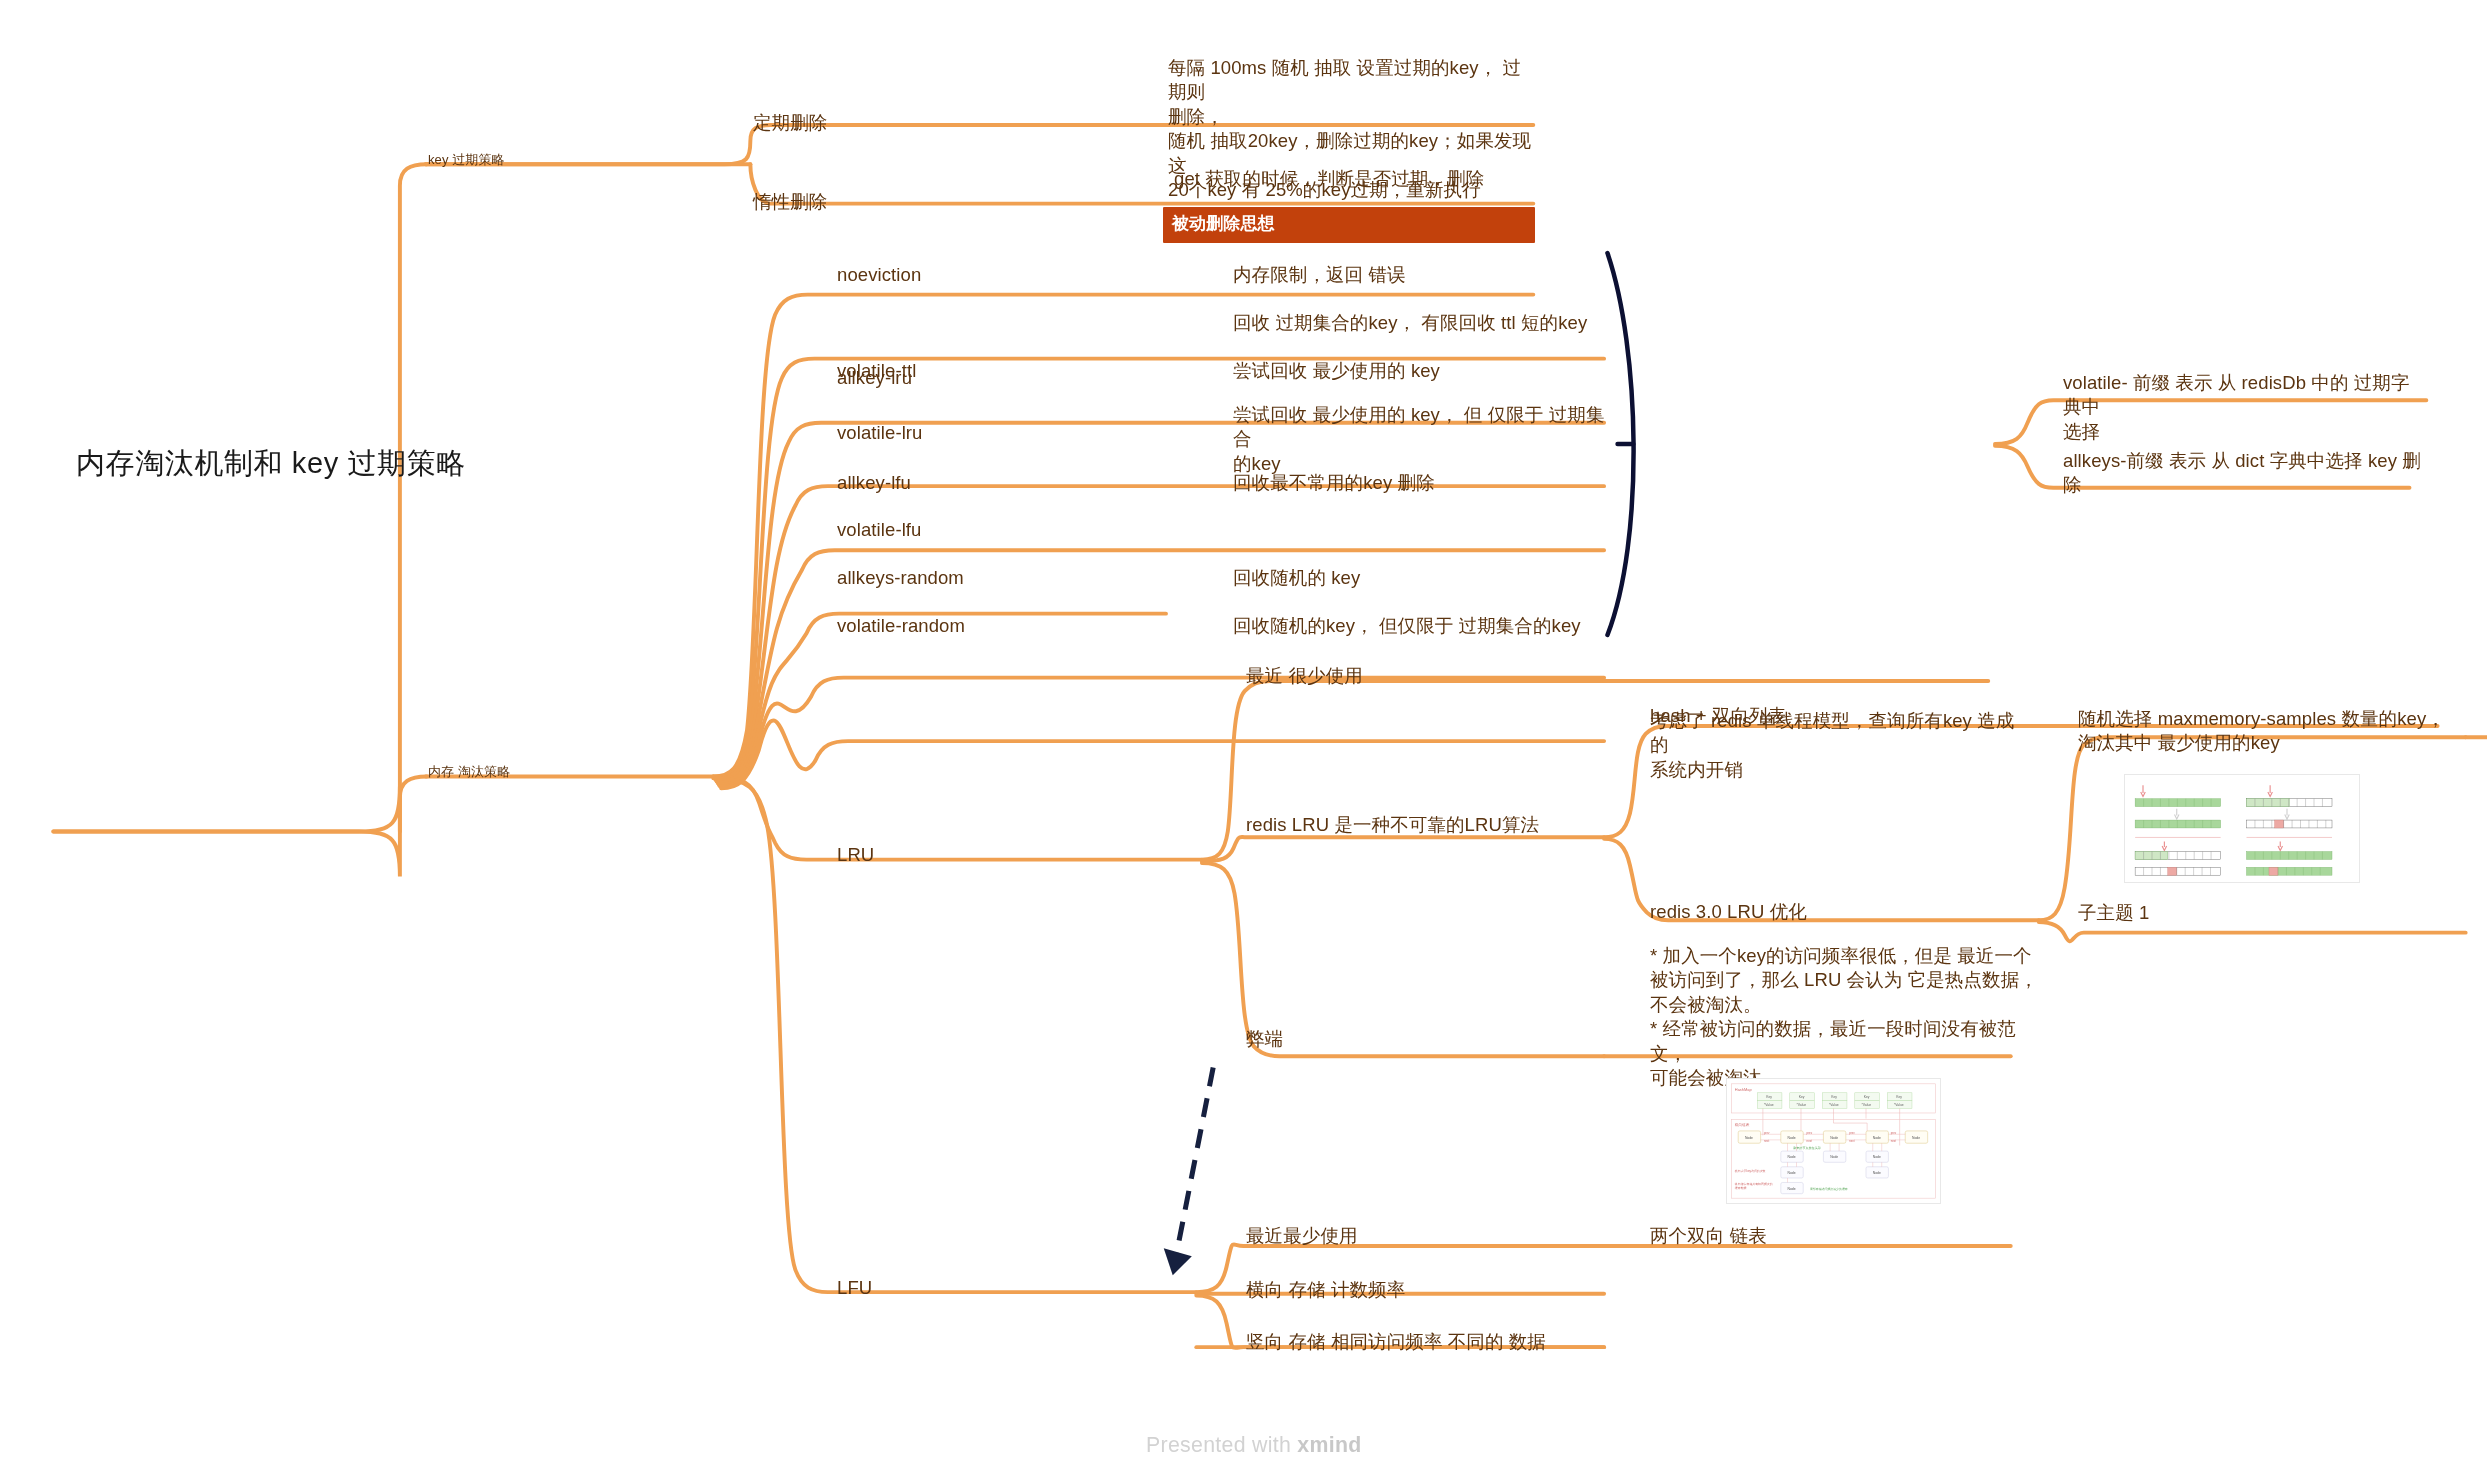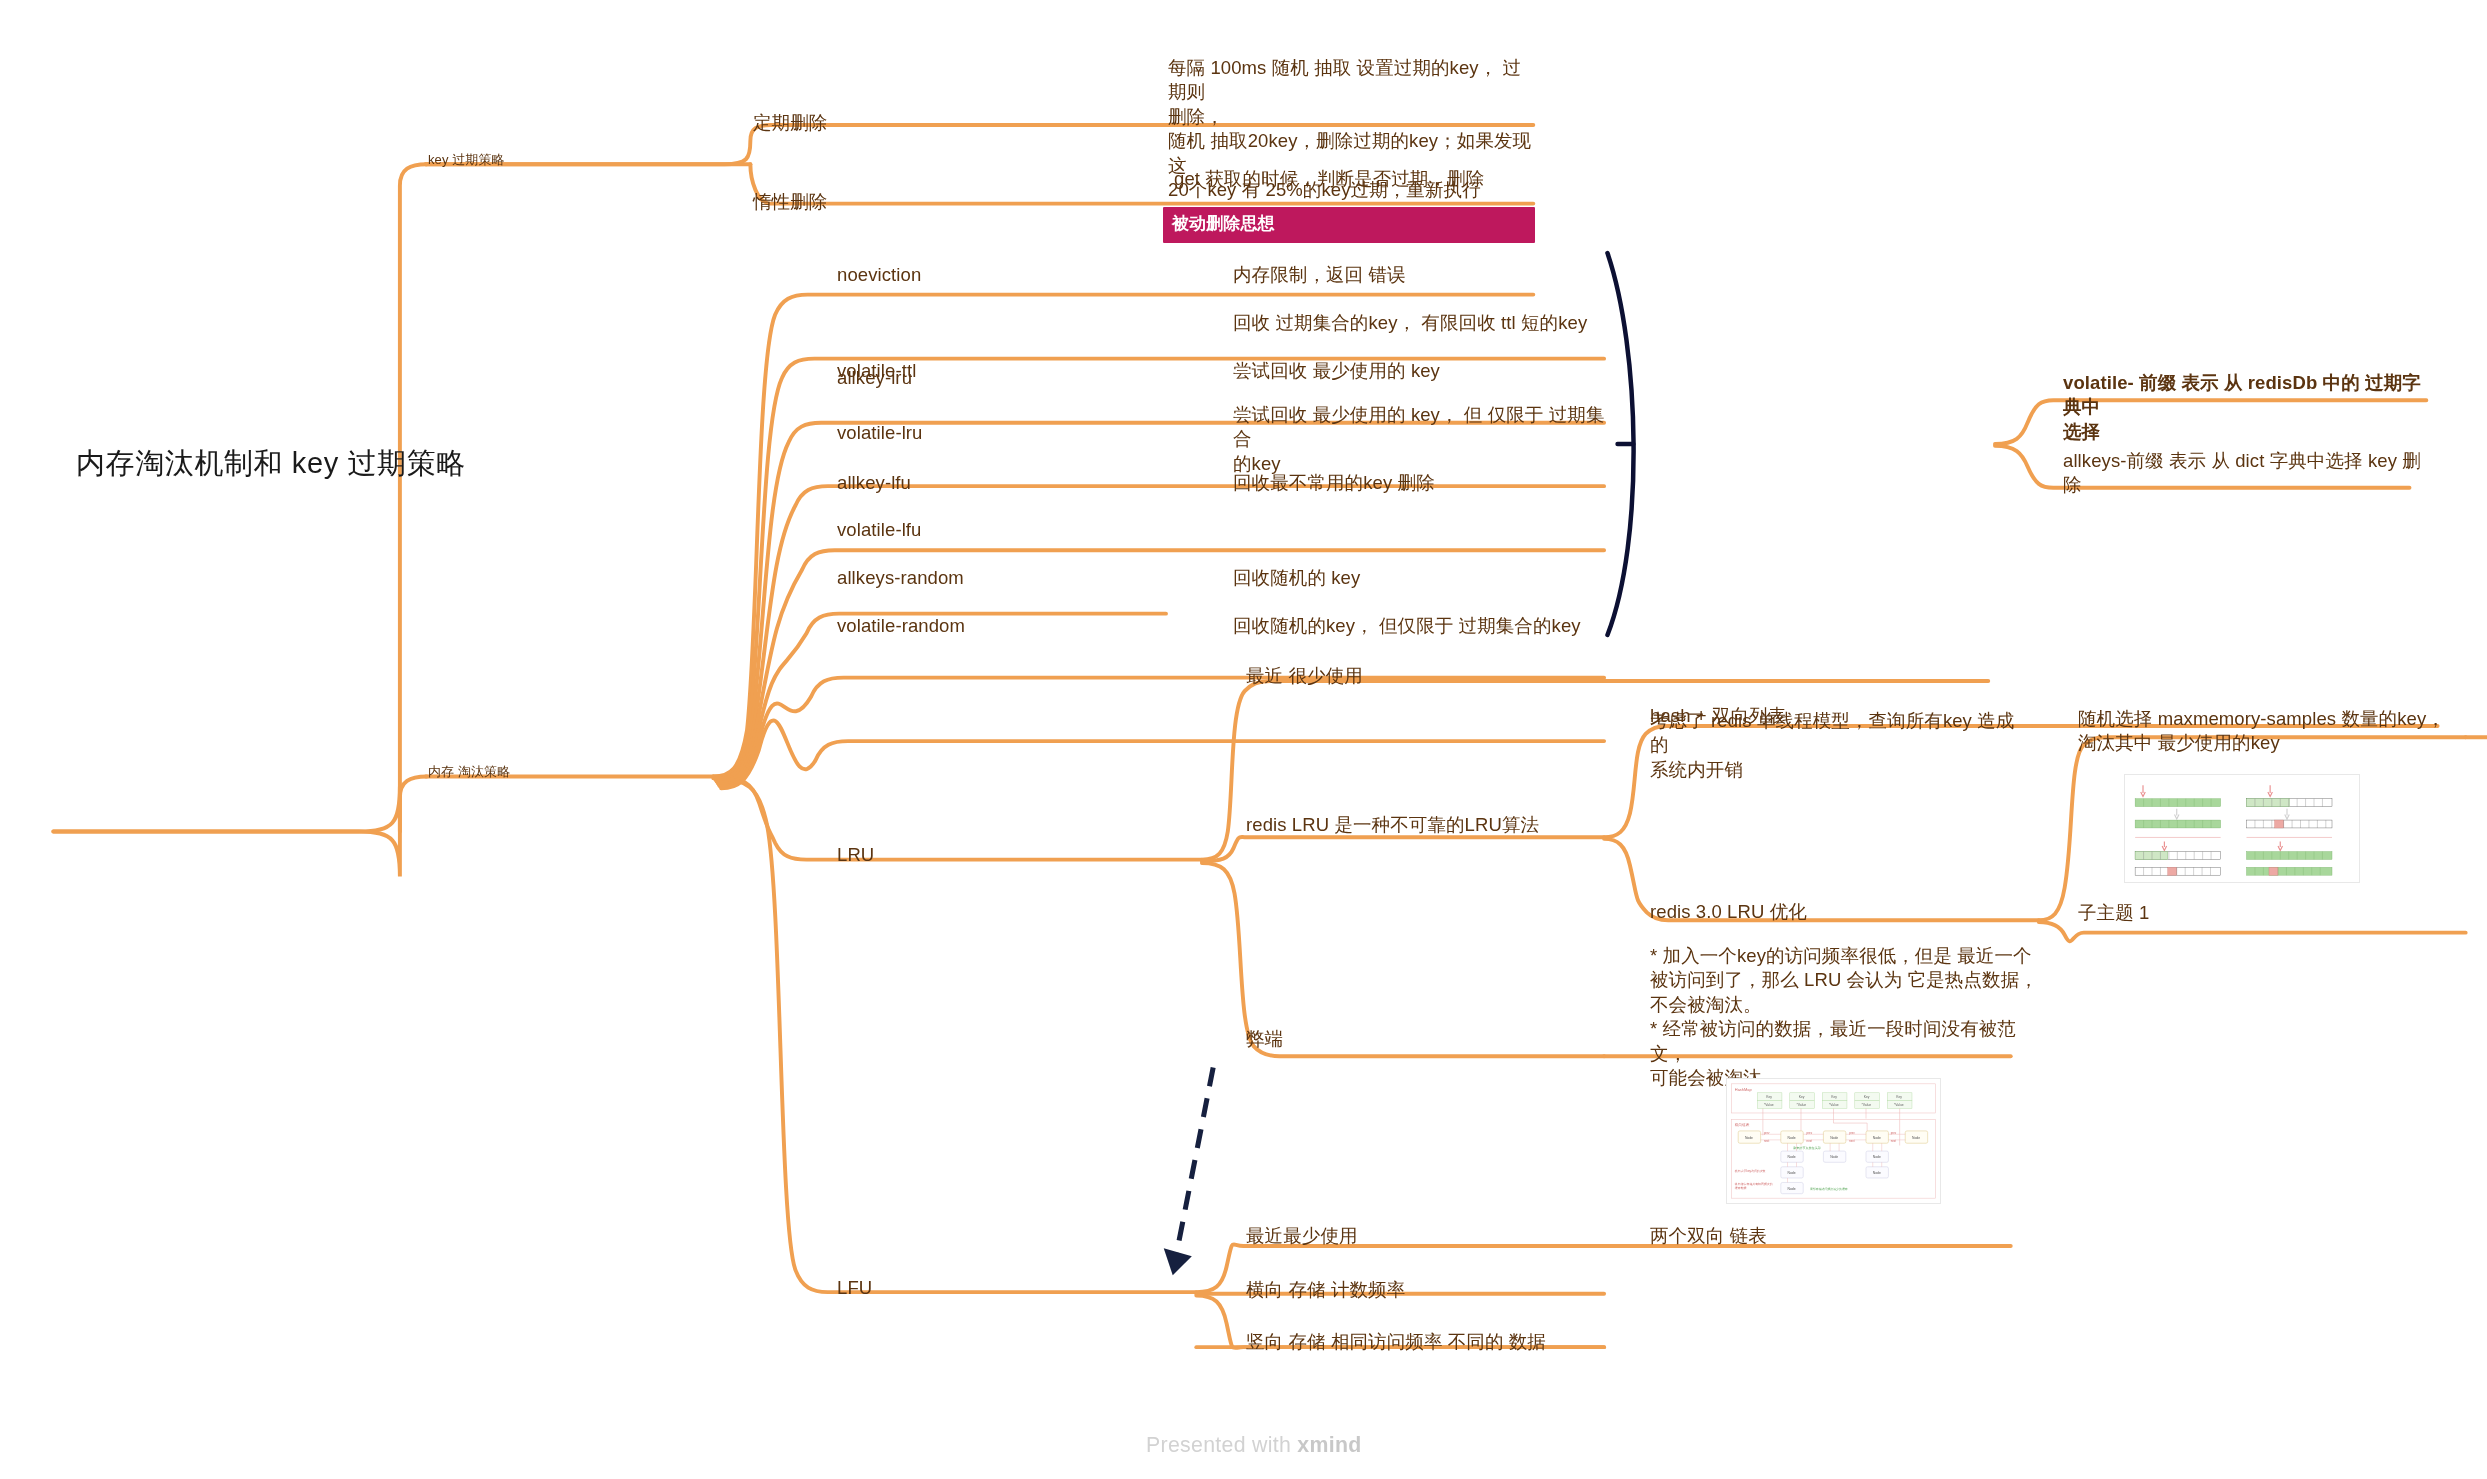--- a/index.html
+++ b/index.html
@@ -21,21 +21,21 @@
   }
   .root{
     font-size:29px;
     color:#1a1a1a;
     letter-spacing:0.6px;
   }
   .lvl1{font-size:13px;}
   .lvl2{font-size:18.5px;}
   .lvl3{font-size:18.5px;}
   .chip-brown{
-    background:#be185d;
+    background:#c2410c;
     color:#ffffff;
     font-size:17px;
     font-weight:bold;
     padding:6.2px 9px 7.3px 9px;
     border-radius:1.1px;
     white-space:nowrap;
   }
   .chip-dark{
     background:#0c1033;
     color:#ffffff;
@@ -171,21 +171,21 @@
   <div class="node lvl3" style="left:1233px;top:311px;width:382px;">回收 过期集合的key， 有限回收 ttl 短的key</div>
   <div class="node lvl3" style="left:1233px;top:359px;width:359px;">尝试回收 最少使用的 key</div>
   <div class="node lvl3" style="left:1233px;top:403px;width:382px;">尝试回收 最少使用的 key， 但 仅限于 过期集合
 的key</div>
   <div class="node lvl3" style="left:1233px;top:471px;width:359px;">回收最不常用的key 删除</div>
   <div class="node lvl3" style="left:1233px;top:518px;width:359px;"></div>
   <div class="node lvl3" style="left:1233px;top:566px;width:359px;">回收随机的 key</div>
   <div class="node lvl3" style="left:1233px;top:614px;width:382px;">回收随机的key， 但仅限于 过期集合的key</div>
 
 
-  <div class="node lvl3" style="left:2063px;top:371px;width:359px;font-weight:bold;">volatile- 前缀 表示 从 redisDb 中的 过期字典中
+  <div class="node lvl3" style="left:2063px;top:371px;width:359px;">volatile- 前缀 表示 从 redisDb 中的 过期字典中
 选择</div>
   <div class="node lvl3" style="left:2063px;top:449px;width:359px;">allkeys-前缀 表示 从 dict 字典中选择 key 删除</div>
 
   <div class="node lvl2" style="left:837px;top:843px;">LRU</div>
 
   <div class="node lvl3" style="left:1246px;top:664px;">最近 很少使用</div>
   <div class="node lvl3" style="left:1650px;top:664px;margin-top:40px;">hash + 双向列表</div>
 
   <div class="node lvl3" style="left:1246px;top:813px;width:371px;">redis LRU 是一种不可靠的LRU算法</div>
 

